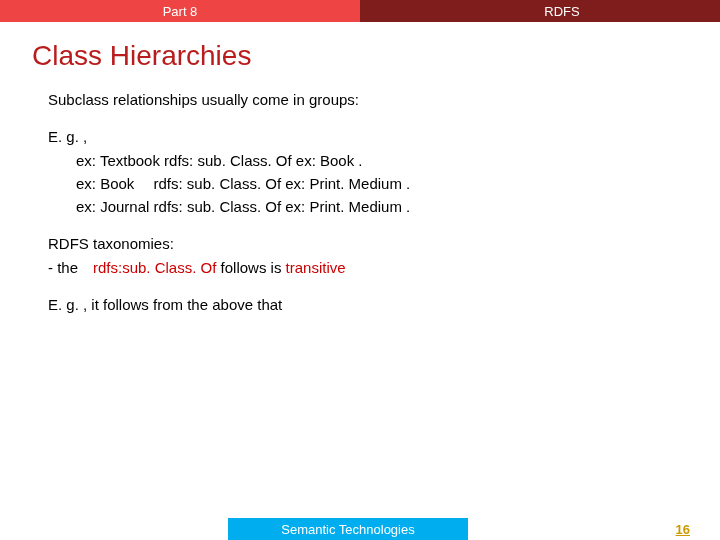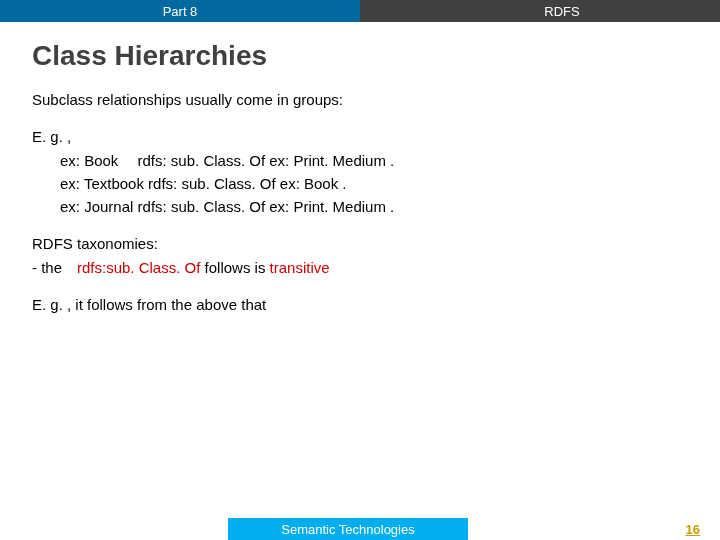--- a/index.html
+++ b/index.html
@@ -10,45 +10,45 @@
     background: #fff;
     position: relative;
     overflow: hidden;
   }
   .header {
     display: flex;
     height: 22px;
   }
   .header-left {
     width: 50%;
-    background: #0369a1;
+    background: #ef4444;
     color: #fff;
     font-size: 13px;
     display: flex;
     align-items: center;
     justify-content: center;
   }
   .header-right {
     width: 50%;
-    background: #404040;
+    background: #7f1d1d;
     color: #fff;
     font-size: 13px;
     display: flex;
     align-items: center;
     justify-content: center;
     padding-left: 44px;
   }
   .title {
-    color: #404040;
+    color: #b91c1c;
     font-size: 28px;
-    font-weight: bold;
+    font-weight: normal;
     padding: 18px 0 16px 32px;
   }
   .content {
-    padding: 0 32px;
+    padding: 0 48px;
     font-size: 15px;
     line-height: 1.55;
     color: #000;
   }
   .block { margin-bottom: 14px; }
   .indent { padding-left: 28px; }
   .red { color: #cc0000; }
   .footer {
     position: absolute;
     bottom: 0;
@@ -63,21 +63,21 @@
     height: 22px;
     background: #00aeef;
     color: #fff;
     font-size: 13px;
     display: flex;
     align-items: center;
     justify-content: center;
   }
   .footer-num {
     position: absolute;
-    right: 20px;
+    right: 30px;
     bottom: 3px;
     color: #cc9900;
     font-size: 13px;
     font-weight: bold;
     text-decoration: underline;
   }
 </style>
 </head>
 <body>
 
@@ -89,22 +89,22 @@
 <div class="title">Class Hierarchies</div>
 
 <div class="content">
 
   <div class="block">
     <div>Subclass relationships usually come in groups:</div>
   </div>
 
   <div class="block">
     <div>E. g. ,</div>
+    <div class="indent">ex: Textbook rdfs: sub. Class. Of ex: Book .</div>
     <div class="indent">ex: Book  rdfs: sub. Class. Of ex: Print. Medium .</div>
-    <div class="indent">ex: Textbook rdfs: sub. Class. Of ex: Book .</div>
     <div class="indent">ex: Journal  rdfs: sub. Class. Of ex: Print. Medium .</div>
   </div>
 
   <div class="block">
     <div>RDFS taxonomies:</div>
     <div>
       <span> - the </span><span class="red">rdfs:sub. Class. Of</span><span>   follows is </span><span class="red">transitive</span>
     </div>
   </div>
 

